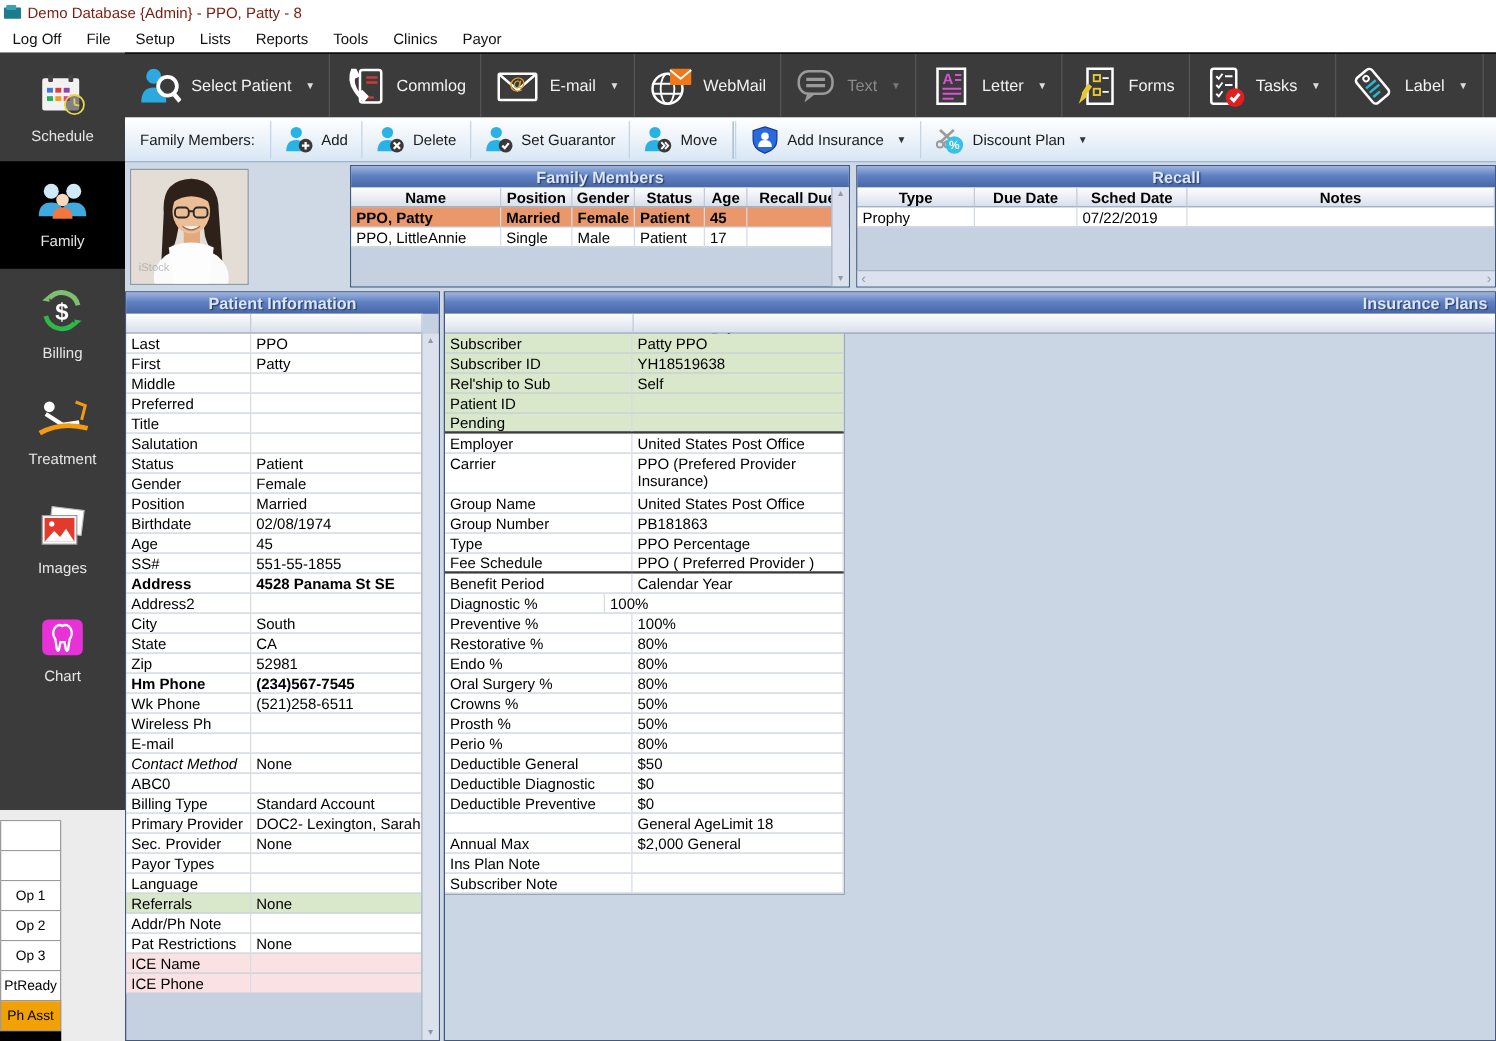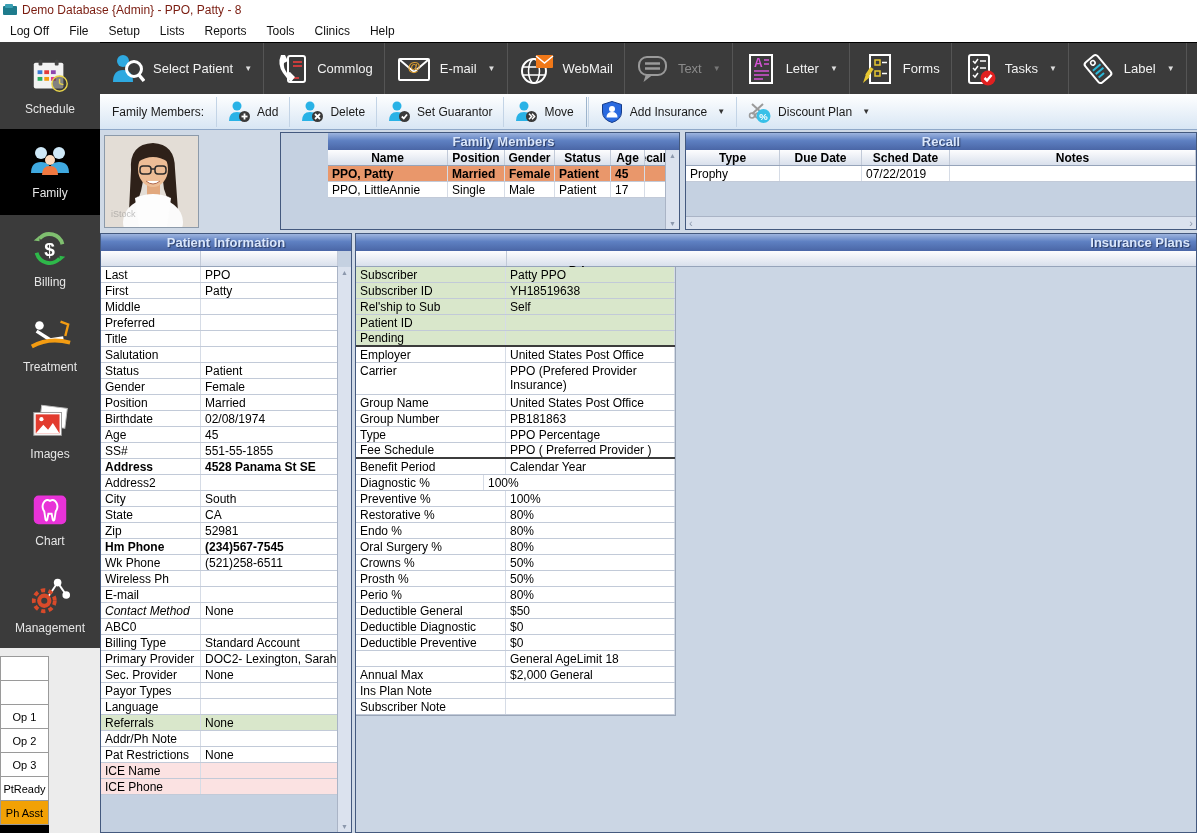--- a/index.html
+++ b/index.html
@@ -59,21 +59,21 @@
 
   .filler { background:#c5d1e1; flex:1; }
 
   
   .vscroll { position:absolute; width:14px; background:#dbe2ee; border-left:1px solid #aab4c6; display:flex; flex-direction:column; justify-content:space-between; align-items:center; }
   .hscroll { position:absolute; height:13px; background:#dbe2ee; border-top:1px solid #aab4c6; display:flex; justify-content:space-between; align-items:center; padding:0 3px; }
   .sarrow { font-size:7px; color:#8c98ac; padding:2px 0; cursor:pointer; }
   .hscroll .sarrow { font-size:11px; line-height:9px; }
 
   
-  #family-panel { left:280px; top:132px; width:400px; height:98px; display:flex; flex-direction:column; background:#c5d1e1;padding-left:47px; }
+  #family-panel { left:280px; top:132px; width:400px; height:98px; display:flex; flex-direction:column; background:#c5d1e1; }
   
   #recall-panel { left:685px; top:132px; width:512px; height:98px; display:flex; flex-direction:column; background:#c5d1e1; }
   
   #patient-panel { left:100px; top:233px; width:252px; height:600px; background:#c5d1e1; }
   #pi-rows { position:absolute; left:0; top:33px; width:237px; }
   #pi-colhdr { position:absolute; left:0; top:17px; width:237px; height:16px; }
   #pi-vscroll { top:33px; bottom:0; right:0; }
   
   #insurance-panel { left:355px; top:233px; width:842px; height:600px; background:#cbd6e4; }
   #ins-colhdr { position:absolute; left:0; top:17px; width:840px; height:16px; }
@@ -95,21 +95,21 @@
 </div>
 
 <div id="menubar">
   <span class="menu-item">Log Off</span>
   <span class="menu-item">File</span>
   <span class="menu-item">Setup</span>
   <span class="menu-item">Lists</span>
   <span class="menu-item">Reports</span>
   <span class="menu-item">Tools</span>
   <span class="menu-item">Clinics</span>
-  <span class="menu-item">Help</span>
+  <span class="menu-item">Payor</span>
 </div>
 
 <div id="toolbar">
   <div class="tb-btn">
     <svg width="34" height="34" viewBox="0 0 34 34">
         <circle cx="12" cy="9" r="6" fill="#2ea9e0"></circle>
         <path d="M2 30 q0-12 10-12 q10 0 10 12z" fill="#2ea9e0"></path>
         <circle cx="23" cy="17" r="7.5" fill="none" stroke="#fff" stroke-width="3"></circle>
         <line x1="28" y1="23" x2="33" y2="29" stroke="#fff" stroke-width="3.5"></line>
       </svg>
@@ -272,32 +272,20 @@
         <circle cx="13" cy="17" r="2.2" fill="#fff"></circle>
       </svg>
     <span>Images</span>
   </div>
   <div class="side-btn">
     <svg width="42" height="42" viewBox="0 0 44 44">
         <rect x="5" y="9" width="34" height="30" rx="5" fill="#e832d8"></rect>
         <path d="M15 17 q2.5-5 7-2.5 q4.5-2.5 7 2.5 q2 4.5-1 8.5 l-1.3 8.5 q-.8 2.3-1.8.2 l-1.2-6.2 h-3.4 l-1.2 6.2 q-1 2.1-1.8-.2 l-1.3-8.5 q-3-4-1-8.5z" fill="none" stroke="#fff" stroke-width="2"></path>
       </svg>
     <span>Chart</span>
-  </div>
-  <div class="side-btn">
-    <svg width="42" height="42" viewBox="0 0 44 44">
-        <line x1="20" y1="24" x2="30" y2="9" stroke="#fff" stroke-width="2"></line>
-        <line x1="30" y1="9" x2="39" y2="22" stroke="#fff" stroke-width="2"></line>
-        <circle cx="16" cy="28" r="11" stroke="#d84a2a" stroke-width="4" stroke-dasharray="4.5 3.5" fill="none"></circle>
-        <circle cx="16" cy="28" r="7.5" fill="#d84a2a"></circle>
-        <circle cx="16" cy="28" r="3.2" fill="#3b3b3b"></circle>
-        <circle cx="30" cy="9" r="4" fill="#fff"></circle>
-        <circle cx="39" cy="22" r="4" fill="#fff"></circle>
-      </svg>
-    <span>Management</span>
   </div>
 </div>
 <div id="sidebar-lower"></div>
 <div id="ops">
     <div class="op-cell"></div>
     <div class="op-cell"></div>
     <div class="op-cell">Op 1</div>
     <div class="op-cell">Op 2</div>
     <div class="op-cell">Op 3</div>
     <div class="op-cell">PtReady</div>

